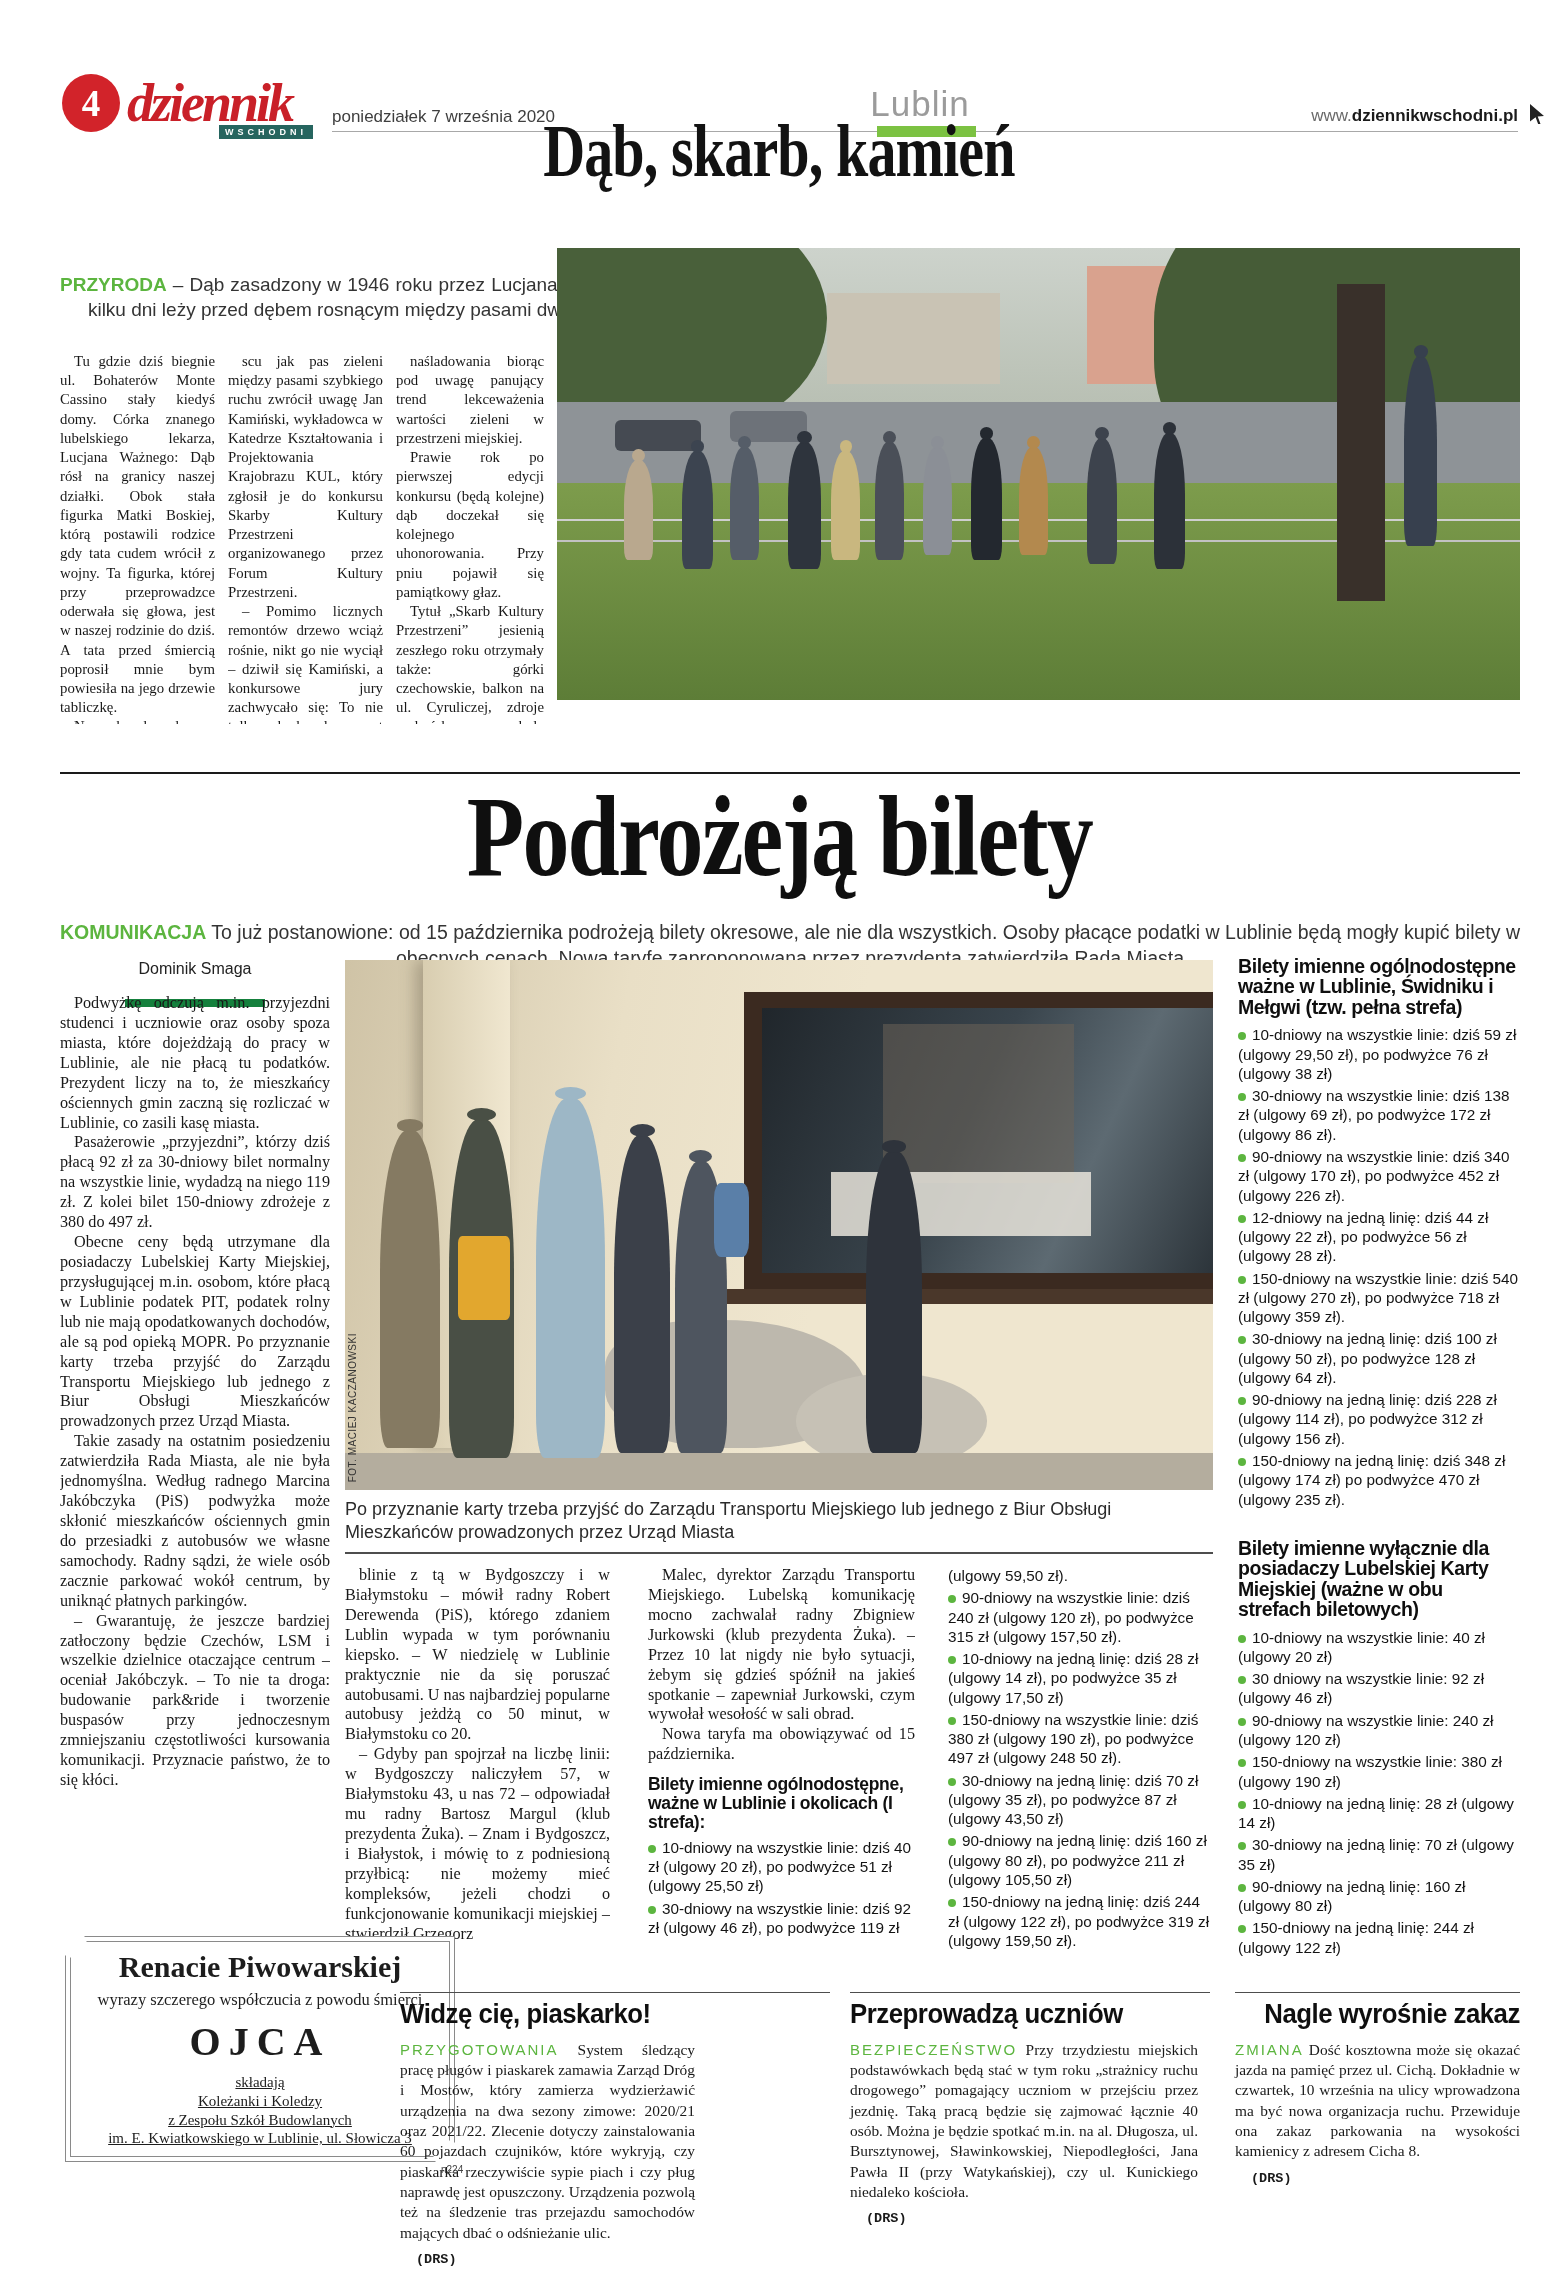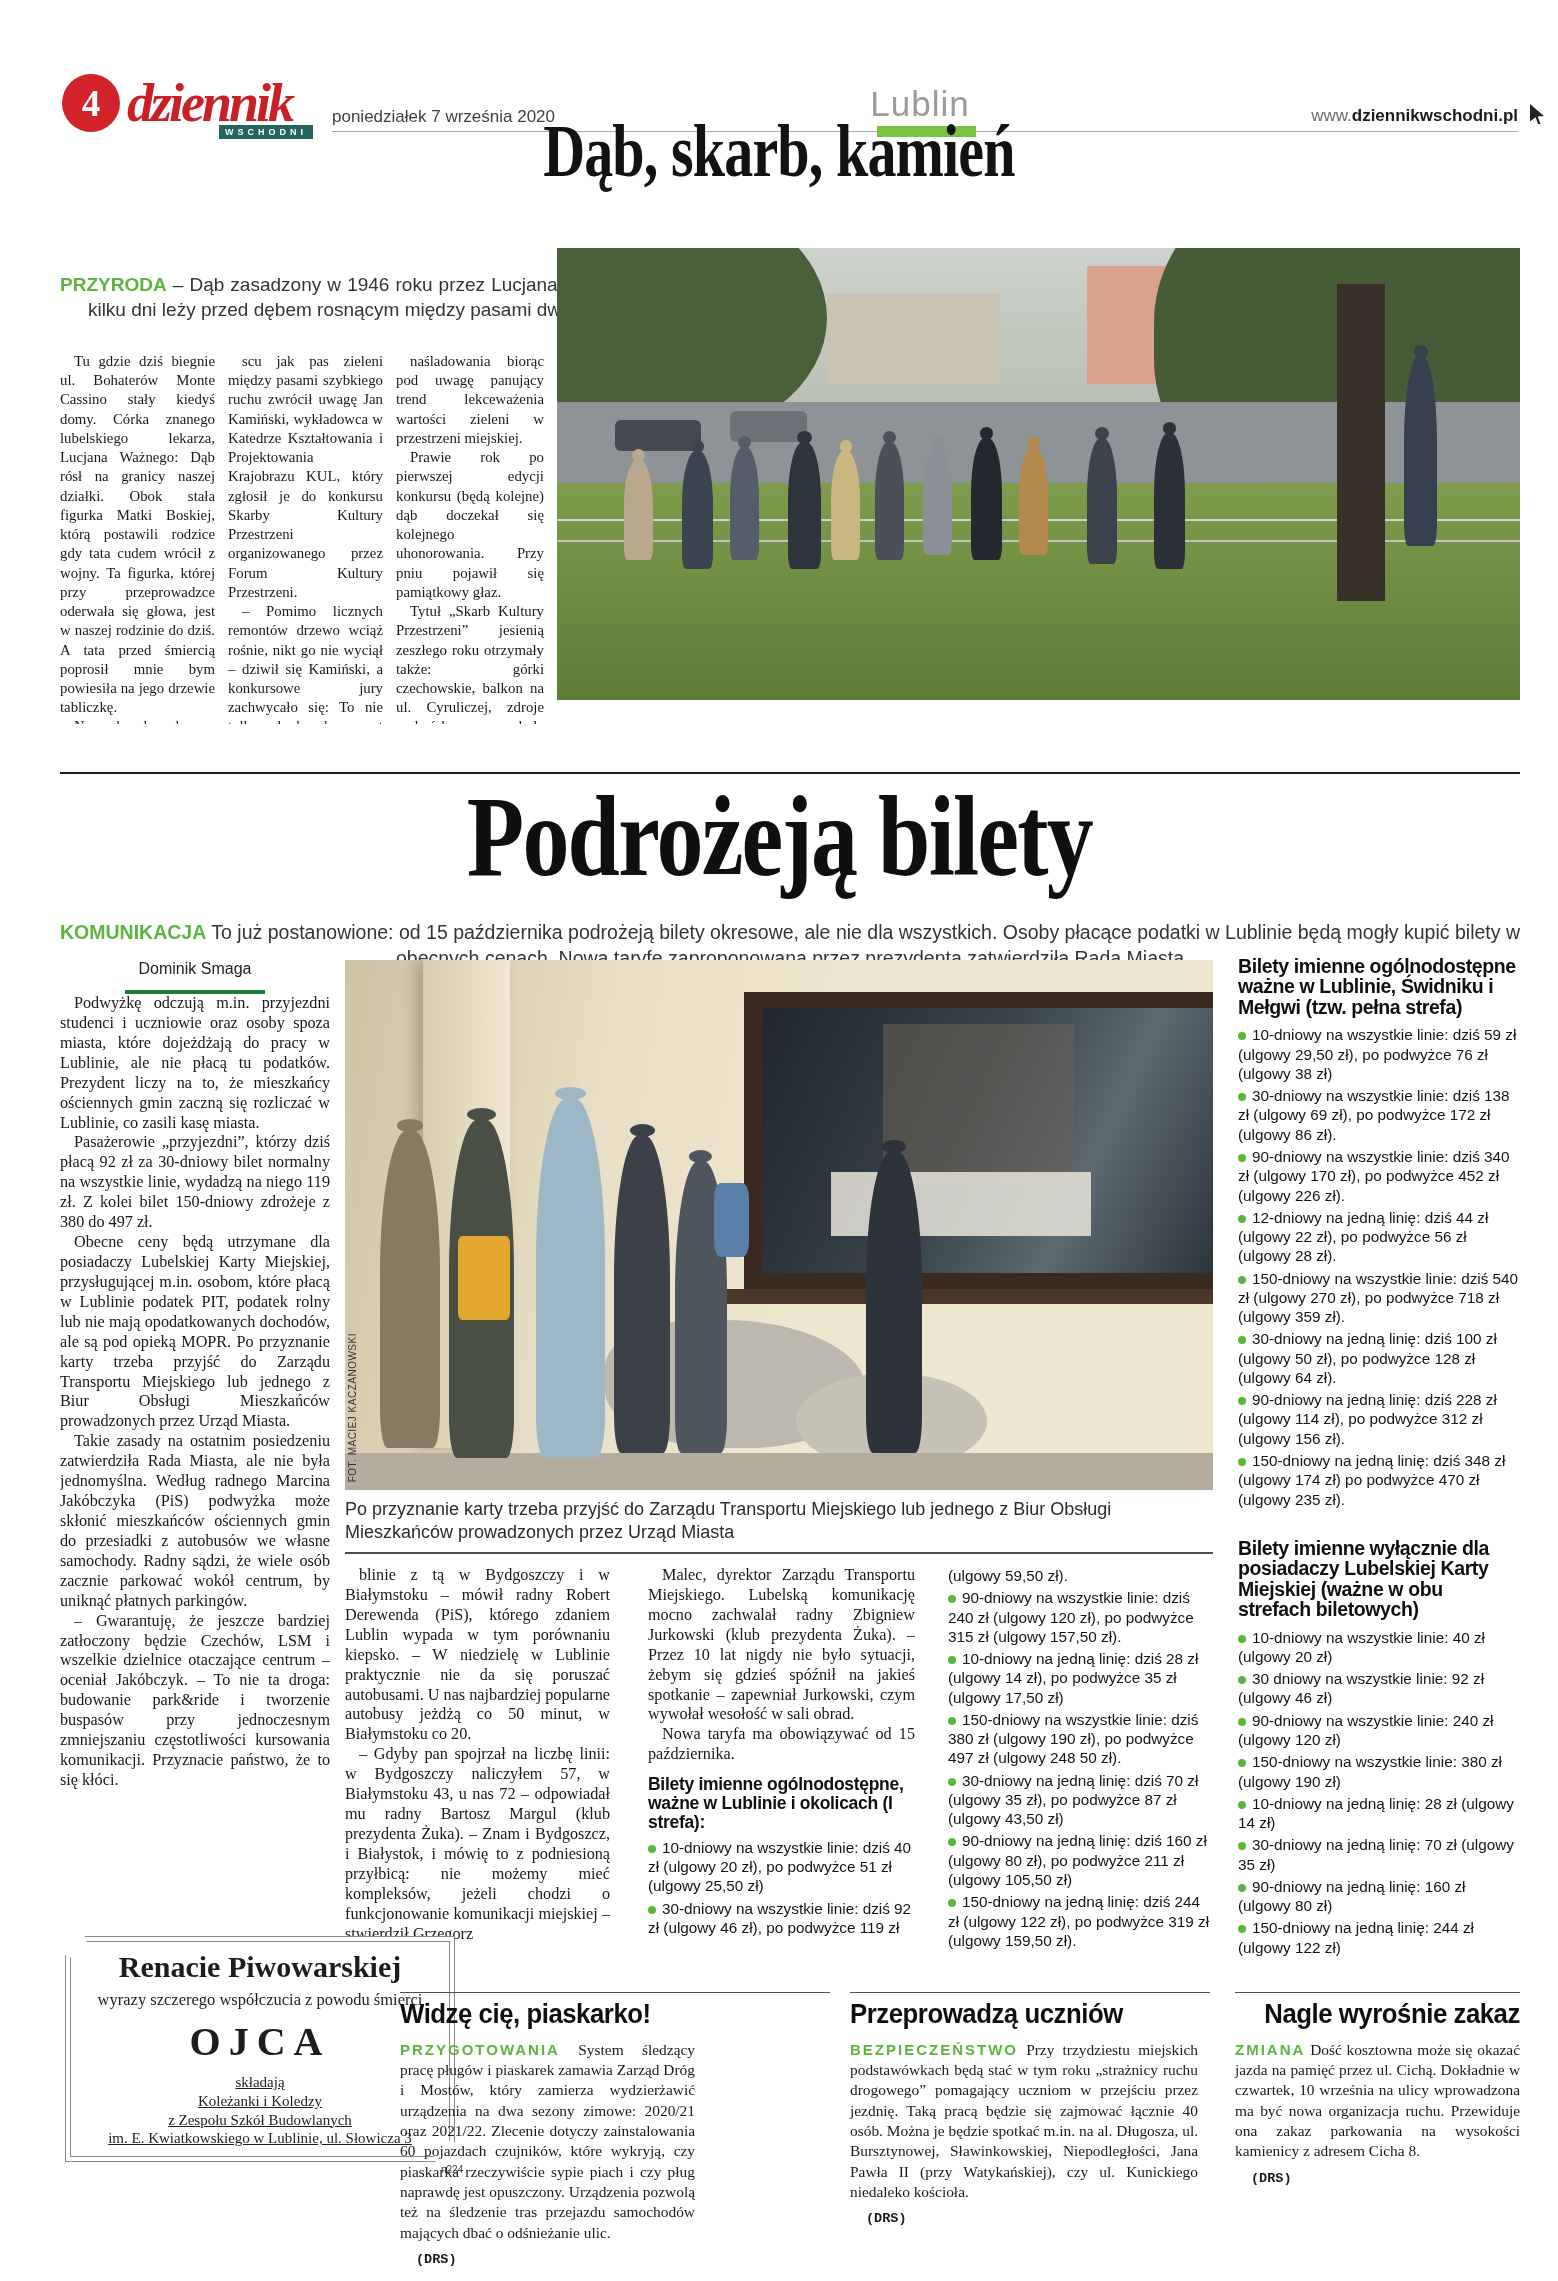--- a/index.html
+++ b/index.html
@@ -54,21 +54,21 @@
   .vcredit{position:absolute;left:2px;bottom:8px;writing-mode:vertical-rl;transform:rotate(180deg);
     font-size:10px;color:#333;letter-spacing:.5px;font-family:"Liberation Sans",sans-serif;}
 
   
   .divider{left:60px;top:772px;width:1460px;height:2px;background:#1a1a1a;}
   .a2-headline{left:0;top:780px;width:100%;text-align:center;}
   .a2-headline span{display:inline-block;font-family:"Liberation Serif",serif;font-weight:bold;font-size:108px;
     color:#0f0f0f;transform:scale(.87,1.06);transform-origin:center;letter-spacing:-2px;line-height:1.05;}
   .a2-lead{left:60px;top:920px;width:1460px;font-size:19.5px;line-height:1.33;color:#343434;text-align:justify;text-align-last:center;}
   .byline{left:60px;top:960px;width:270px;text-align:center;font-size:16px;color:#222;}
-  .byline span{display:inline-block;border-bottom:4px solid #15803d;padding:0 14px 12px 14px;}
+  .byline span{display:inline-block;border-bottom:8px solid #15803d;padding:0 14px 21px 14px;}
   .a2col{font-size:16.2px;line-height:1.23;}
   #a2c1{left:60px;top:994px;width:270px;height:846px;}
   #a2c2{left:345px;top:1566px;width:265px;height:428px;}
   #a2c3{left:648px;top:1566px;width:267px;height:428px;}
   #a2c4{left:948px;top:1566px;width:265px;height:428px;}
   .caption{left:345px;top:1498px;width:868px;font-size:18px;line-height:1.3;color:#2b2b2b;}
   .caption-rule{left:345px;top:1552px;width:868px;height:2px;background:#4d4d4d;}
 
   
   .list-title{font-family:"Liberation Sans",sans-serif;font-weight:bold;font-size:17.5px;line-height:1.08;
@@ -95,21 +95,21 @@
   .ob-big{font-size:40px;font-weight:bold;letter-spacing:8px;margin:6px 0 8px 0;}
   .ob-small{font-size:15px;line-height:1.25;text-decoration:underline;}
   .ob-ref{left:425px;top:2164px;font-size:10px;color:#444;font-weight:normal;margin-left:16px;}
 
   
   .brief{position:absolute;}
   .brief-rule{height:1px;background:#4d4d4d;margin-bottom:6px;}
   .brief-head{font-family:"Liberation Sans",sans-serif;font-weight:bold;color:#0f0f0f;letter-spacing:-.5px;}
   .brief-head span{display:inline-block;font-size:28px;transform:scaleX(.92);transform-origin:left;line-height:1.1;}
   .brief-body{font-family:"Liberation Serif",serif;font-size:15.4px;line-height:1.32;text-align:justify;color:#191919;margin-top:10px;}
-  .brief-kicker{color:var(--green);font-weight:bold;font-family:"Liberation Sans",sans-serif;letter-spacing:2px;font-size:15px;}
+  .brief-kicker{color:var(--green);font-weight:normal;font-family:"Liberation Sans",sans-serif;letter-spacing:2px;font-size:15px;}
   .brief-sig{font-family:Liberation Mono, monospace;font-weight:bold;font-size:13.5px;text-indent:16px;margin-top:8px;}
   #brief2 .brief-head{text-align:left;}
   #brief3 .brief-head{text-align:right;}
   #brief3 .brief-head span{transform-origin:right;}
 </style>
 </head>
 <body>
 
 <div id="page">
 

